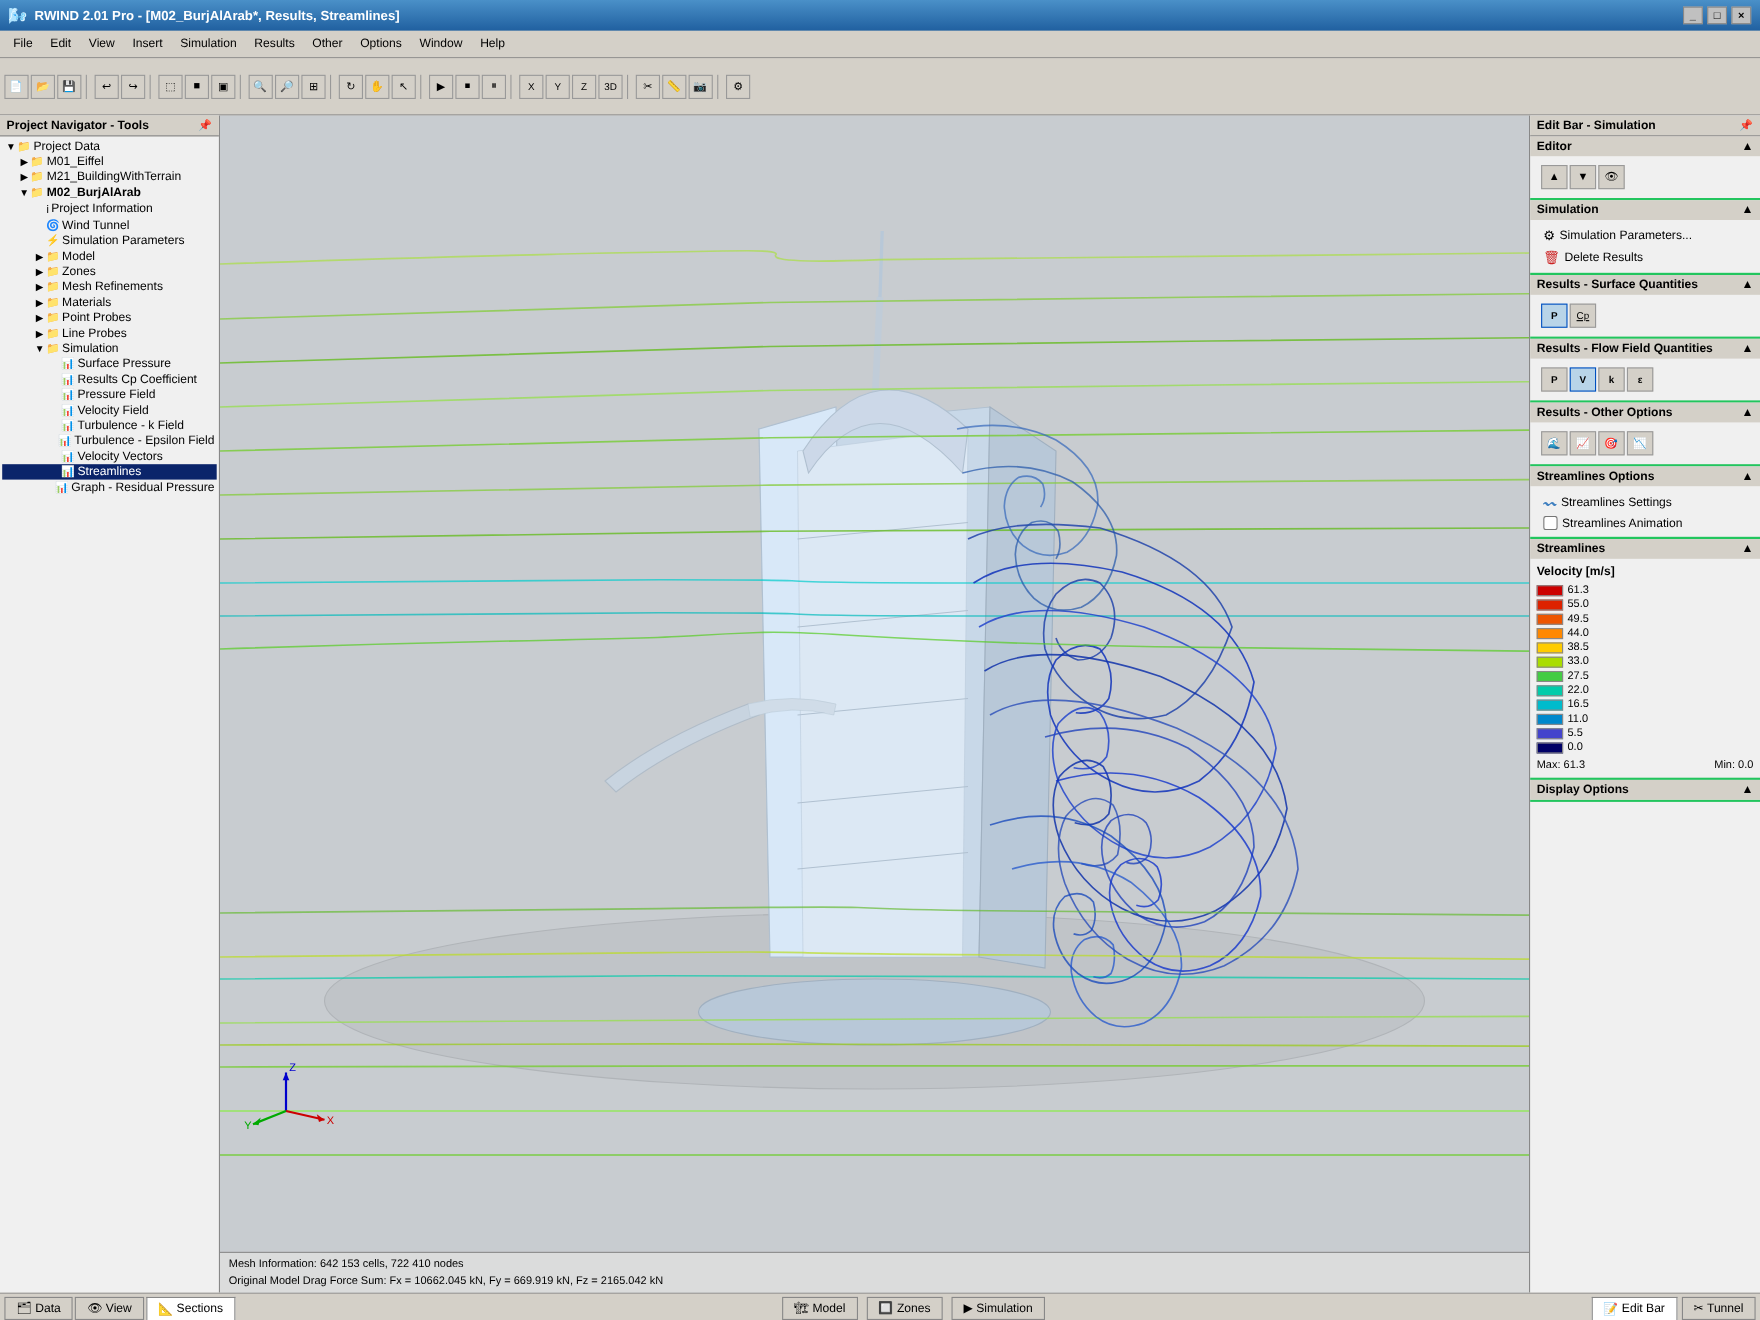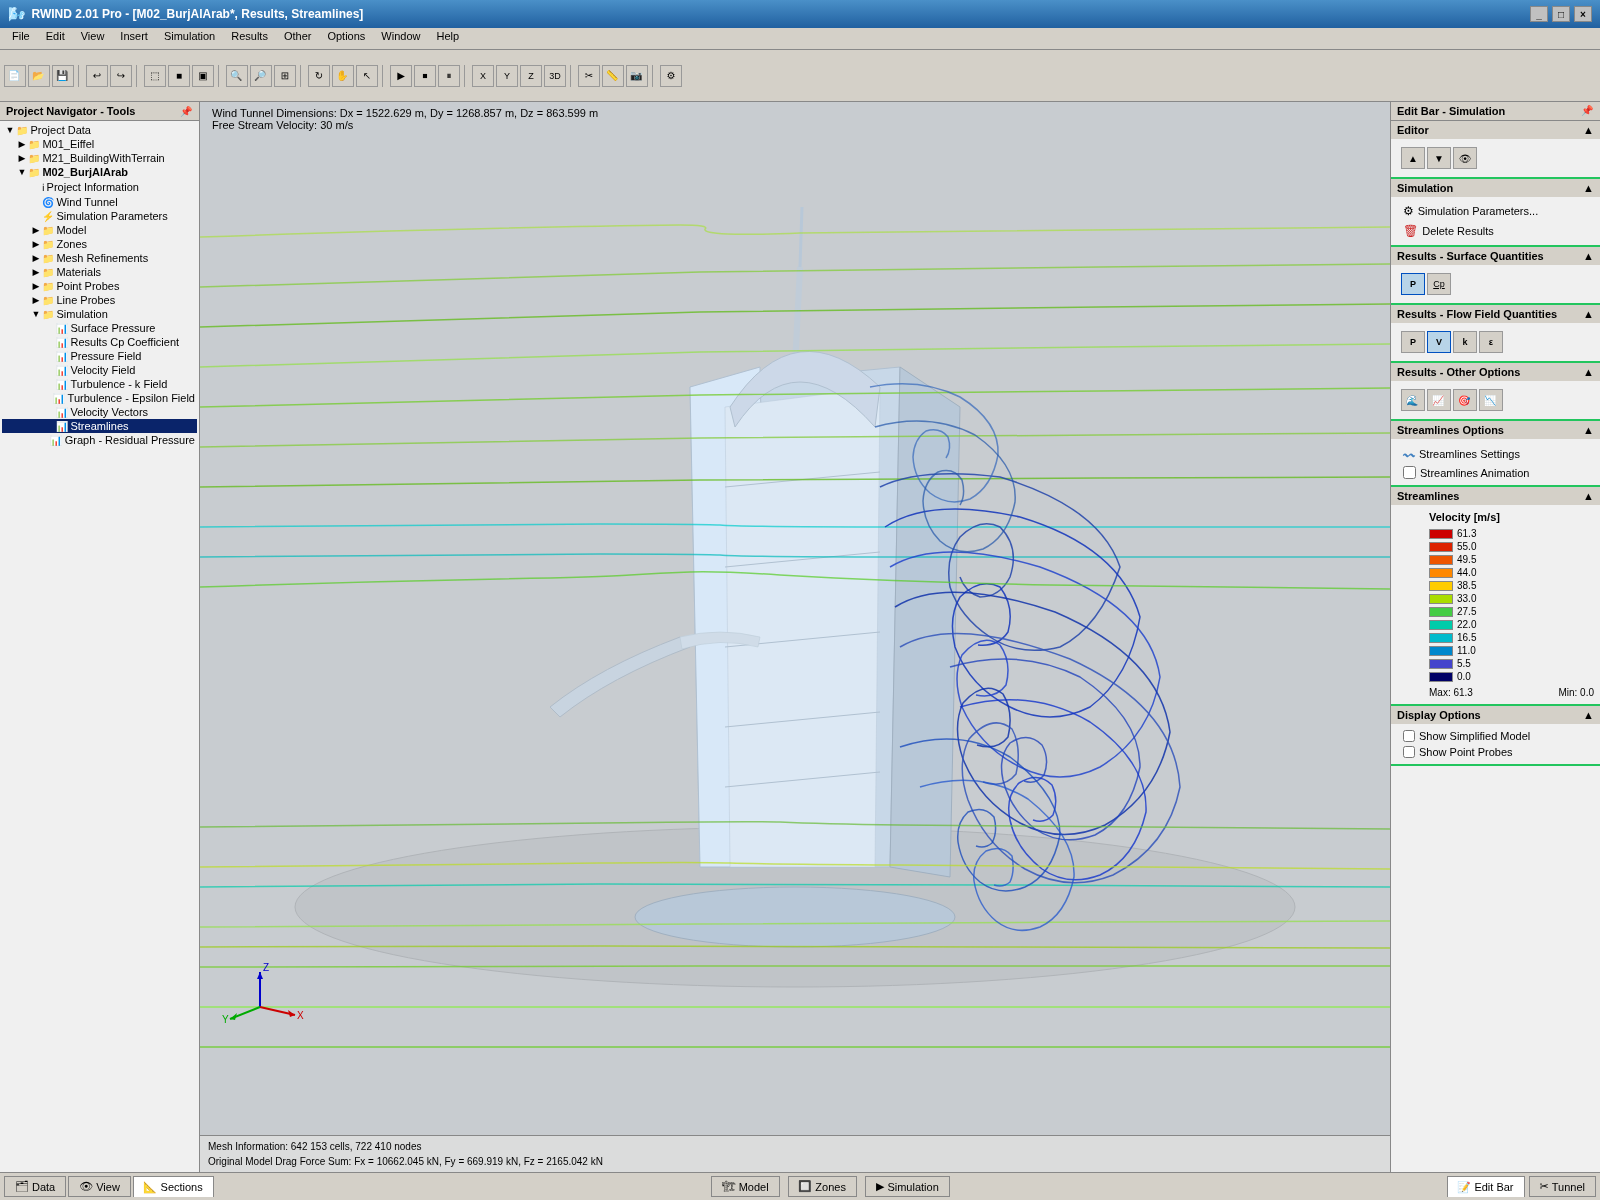--- a/index.html
+++ b/index.html
@@ -25,22 +25,22 @@
       display: flex; align-items: center; justify-content: center;
       font-size: 10px; cursor: pointer; color: #000;
     }
 
     
     #menu-bar {
       height: 22px;
       background: #d4d0c8;
       border-bottom: 1px solid #888;
       display: flex;
-      align-items: flex-start;
-      padding: 0 4px;
+      align-items: center;
+      padding: 12px 4px;
     }
     #menu-bar span {
       padding: 2px 8px;
       cursor: pointer;
       font-size: 11px;
     }
 
     
     #toolbar {
       height: 52px;
@@ -191,21 +191,20 @@
       padding: 3px 6px;
       cursor: pointer;
       font-size: 11px;
       gap: 4px;
     }
     .sim-menu-icon { font-size: 12px; }
 
     
     #legend {
       padding: 6px;
-      margin-left: 32px;
     }
     .legend-title { font-size: 11px; font-weight: bold; margin-bottom: 4px; }
     .legend-bar {
       display: flex;
       flex-direction: column;
       width: 100%;
     }
     .legend-row {
       display: flex;
       align-items: center;
@@ -449,24 +448,20 @@
       </div>
       <div class="tree-item" style="padding-left:42px;">
         <span class="tree-expand"> </span>
         <span class="tree-icon" style="color:#c04000;">📊</span>
         <span>Graph - Residual Pressure</span>
       </div>
     </div>
   </div>
 
   <div id="viewport">
-    <div id="viewport-info">
-      <div>Wind Tunnel Dimensions: Dx = 1522.629 m, Dy = 1268.857 m, Dz = 863.599 m</div>
-      <div>Free Stream Velocity: 30 m/s</div>
-    </div>
 
     <svg id="building-svg" viewBox="0 0 1190 900" preserveAspectRatio="xMidYMid meet" xmlns="http://www.w3.org/2000/svg">
 
       <rect width="1190" height="900" fill="#c8ccd0"></rect>
 
       <ellipse cx="595" cy="720" rx="500" ry="80" fill="#c0c4c8" stroke="#b0b4b8" stroke-width="1"></ellipse>
 
       <ellipse cx="595" cy="730" rx="160" ry="30" fill="#b8c8d8" stroke="#a0b0c0" stroke-width="1"></ellipse>
 
       <polygon points="500,680 490,200 700,180 690,680" fill="#c8d8e8" stroke="#b0c0d0" stroke-width="1"></polygon>
@@ -707,30 +702,20 @@
           <span>Min: <span>0.0</span></span>
         </div>
       </div>
     </div>
 
     <div class="panel-section">
       <div class="panel-section-header">
         <span>Display Options</span>
         <span>▲</span>
       </div>
-      <div class="panel-section-content">
-        <div class="display-option">
-          <input type="checkbox" style="">
-          <span>Show Simplified Model</span>
-        </div>
-        <div class="display-option">
-          <input type="checkbox" style="">
-          <span>Show Point Probes</span>
-        </div>
-      </div>
     </div>
 
   </div>
 
 </div>
 
 <div id="status-bar">
   <div class="status-tabs">
     <div class="status-tab">
       <span>🗂</span>

